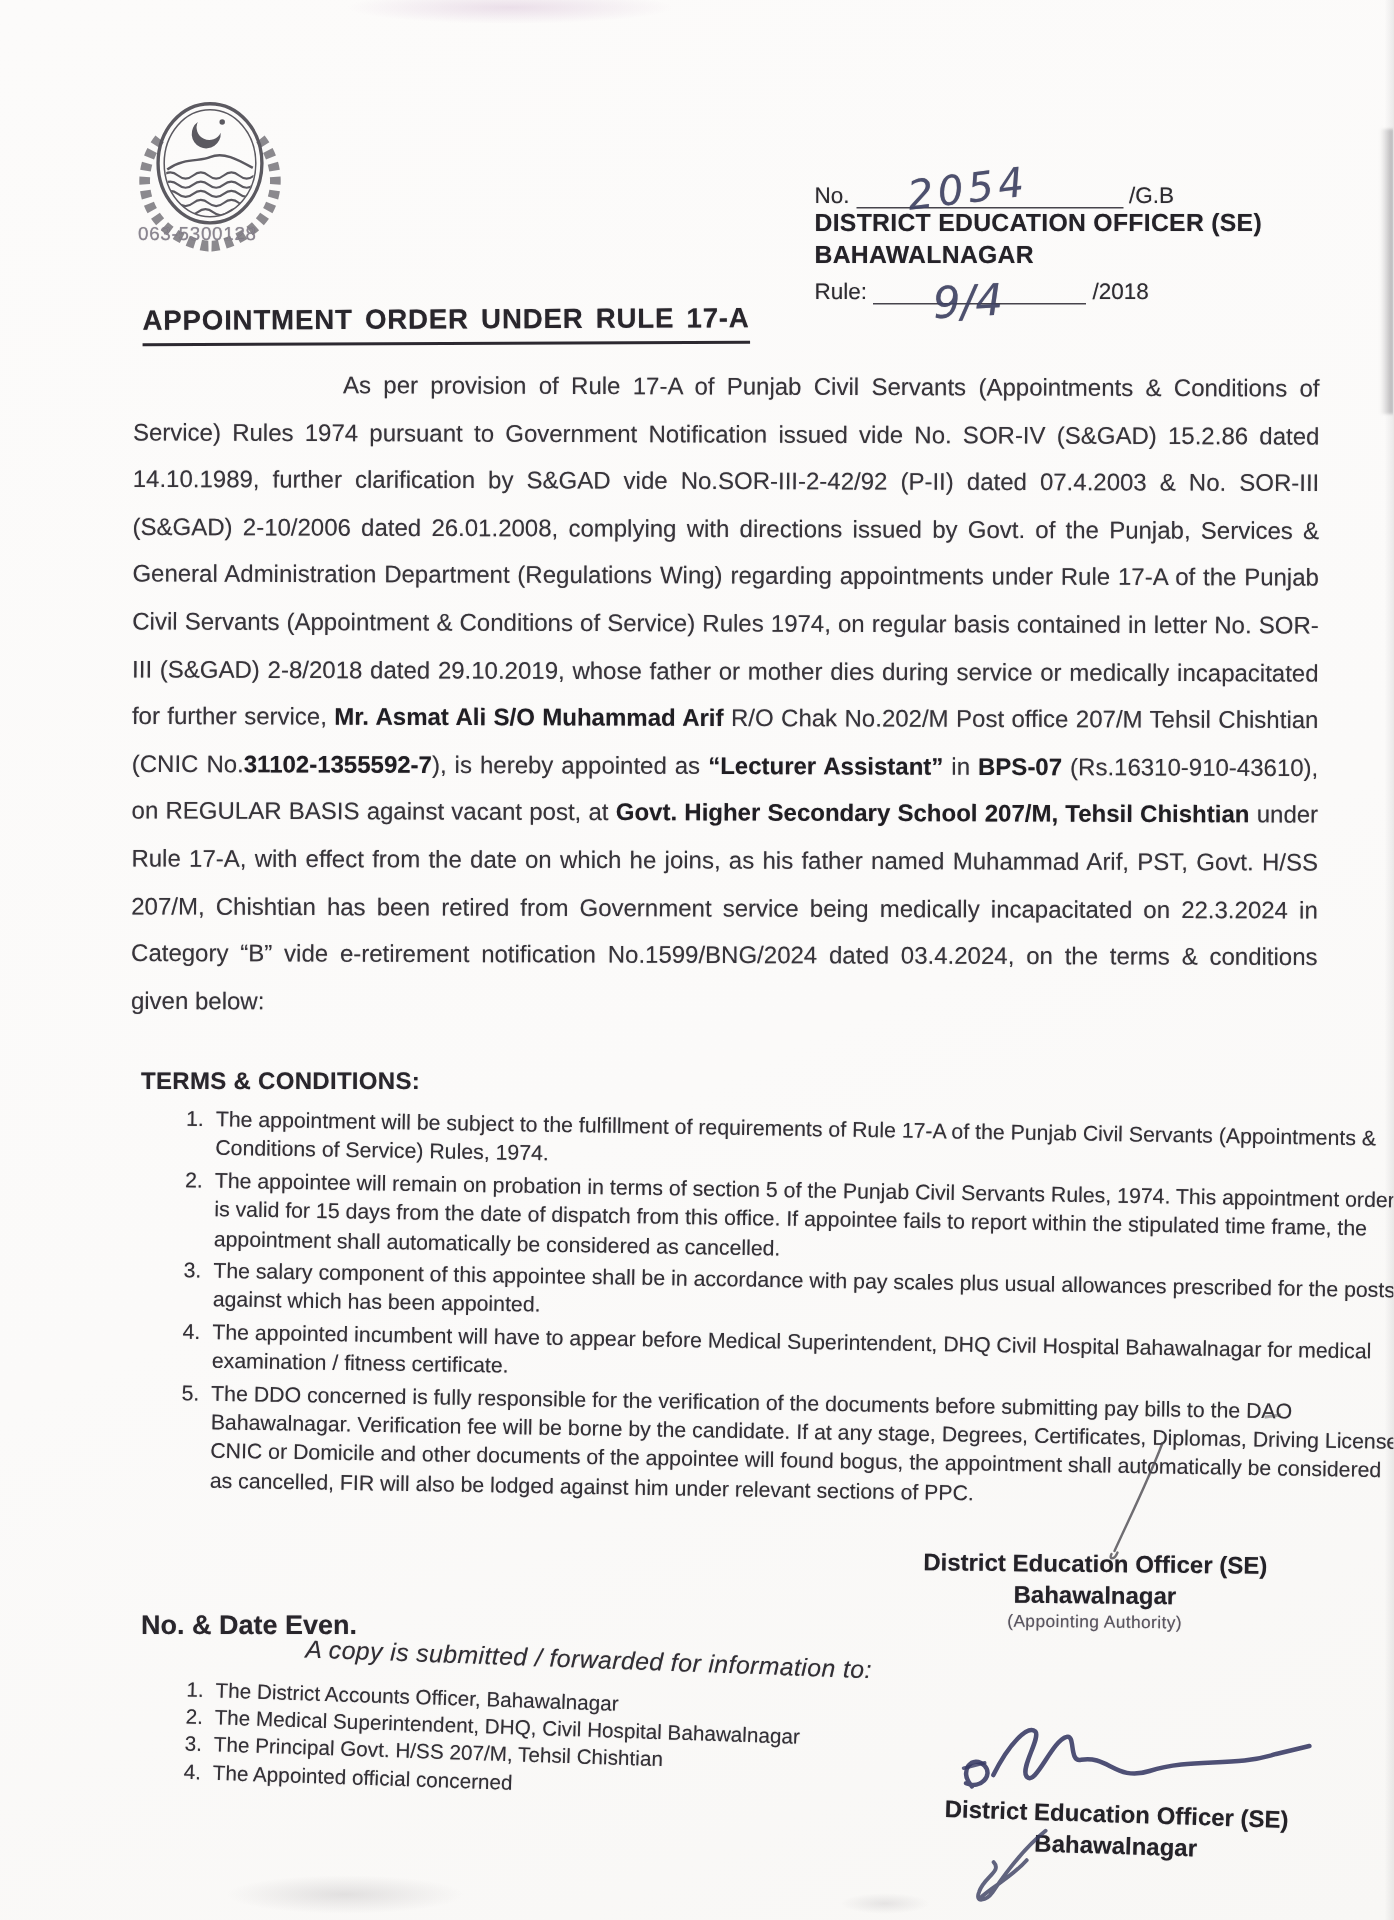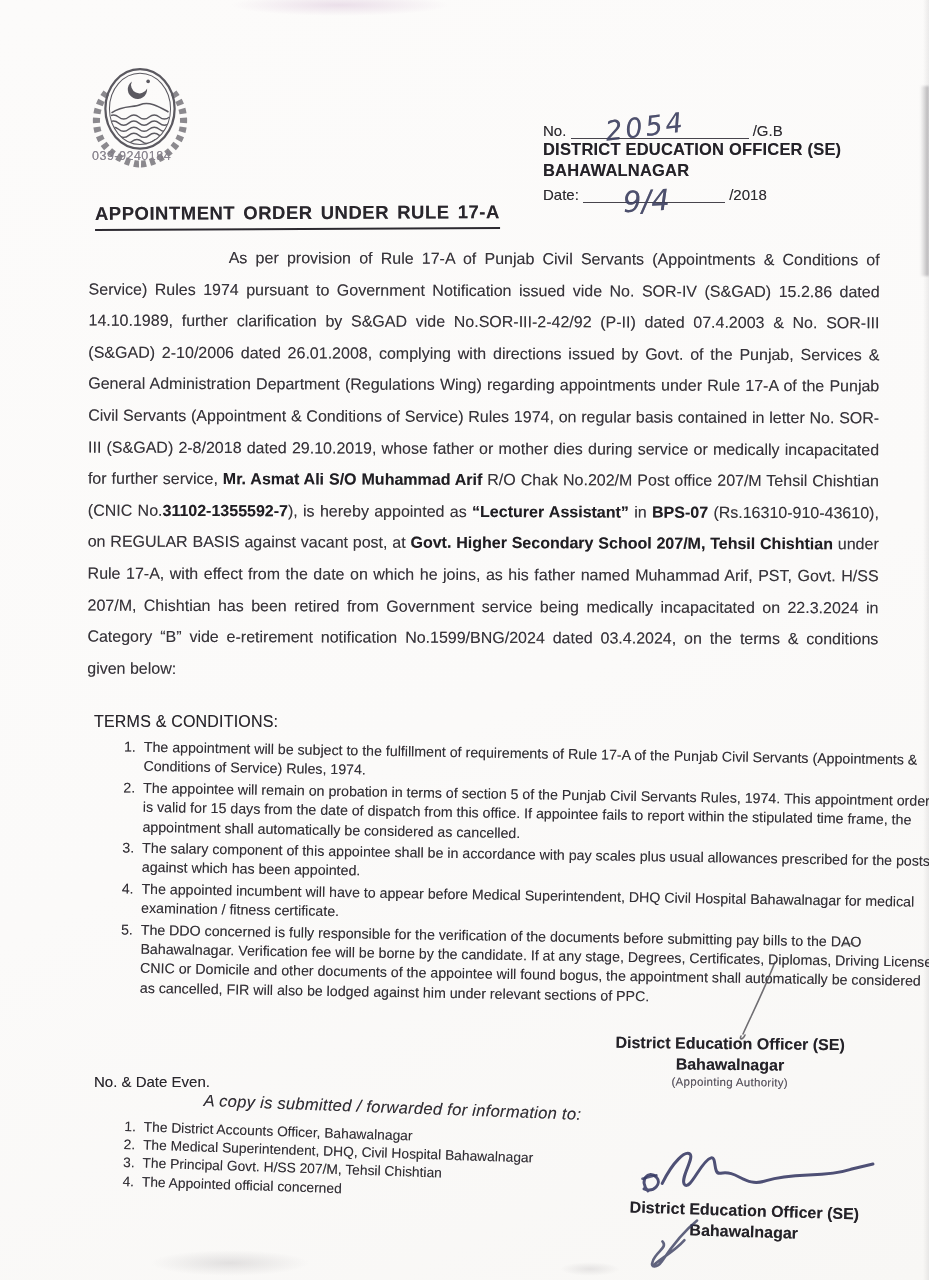--- a/index.html
+++ b/index.html
@@ -44,38 +44,38 @@
 
   .title{ position:absolute; left:95px; top:202px; margin:0; font-size:18.5px; font-weight:bold;
     letter-spacing:.5px; word-spacing:2.5px; color:#29262c;
     border-bottom:2.6px solid #2c2930; padding-bottom:4px; transform:rotate(-.25deg); }
 
   
   .body-par{ position:absolute; left:88px; top:243px; width:791px; margin:0;
     font-size:16px; line-height:31.6px; text-align:justify; text-indent:140px;
     color:#37343a; transform:rotate(.2deg); }
 
-  .terms-h{ position:absolute; left:94px; top:713px; margin:0; font-size:16px; font-weight:normal;
+  .terms-h{ position:absolute; left:94px; top:713px; margin:0; font-size:16px; font-weight:bold;
     letter-spacing:.2px; color:#29262c; }
   .terms{ position:absolute; left:94px; top:737px; width:802px; margin:0; padding-left:46px;
     font-size:14.2px; line-height:19.4px; color:#333036; transform:rotate(.95deg);
     transform-origin:left top; }
   .terms li{ margin-bottom:2px; padding-left:4px; }
 
   .pen-slash{ position:absolute; left:733px; top:956px; }
   .tiny-dash{ position:absolute; left:843px; top:943px; width:11px; height:2px;
     background:rgba(70,68,74,.45); transform:rotate(-8deg); }
 
   
   .sig-top{ position:absolute; left:568px; top:1033px; width:324px; text-align:center;
     transform:rotate(.6deg); }
   .sig-line{ font-weight:bold; font-size:16px; line-height:21px; color:#242228; }
   .sig-sub{ font-size:11.5px; color:#5a5560; letter-spacing:.3px; margin-top:1px; }
 
-  .no-date{ position:absolute; left:94px; top:1073px; font-weight:normal; font-size:15px; color:#29262c; }
+  .no-date{ position:absolute; left:94px; top:1073px; font-weight:bold; font-size:18px; color:#29262c; }
   .copy-line{ position:absolute; left:204px; top:1091px; font-size:16.5px; font-style:italic;
     color:#312e34; transform:rotate(2.1deg); transform-origin:left top; letter-spacing:.3px; }
   .copy-list{ position:absolute; left:96px; top:1117px; width:560px; margin:0; padding-left:44px;
     font-size:13.8px; line-height:18.2px; color:#333036; transform:rotate(1.9deg);
     transform-origin:left top; }
   .copy-list li{ padding-left:4px; }
 
   .sig-bottom{ position:absolute; left:578px; top:1142px; width:334px; text-align:center;
     transform:rotate(1.8deg); }
   .sig-scribble{ display:block; margin:0 auto -8px 44px; }
@@ -109,34 +109,34 @@
         <g clip-path="url(#waveclip)" stroke-width="1.4">
           <path d="M24 56 q5 -4 10 0 t10 0 t10 0 t10 0 t10 0 t10 0"></path>
           <path d="M24 62 q5 -4 10 0 t10 0 t10 0 t10 0 t10 0 t10 0"></path>
           <path d="M24 68 q5 -4 10 0 t10 0 t10 0 t10 0 t10 0 t10 0"></path>
           <path d="M24 74 q5 -4 10 0 t10 0 t10 0 t10 0 t10 0 t10 0"></path>
           <path d="M27 80 q5 -4 10 0 t10 0 t10 0 t10 0 t10 0"></path>
         </g>
       </g>
     </svg>
   </div>
-  <div class="phone soft">039-9240184</div>
+  <div class="phone soft">063-5300128</div>
 
   <div class="ref-block">
     <div class="ref-line soft">
       <span>No.</span>
       <span class="u-slot u-no">
         <span class="handwriting hw-no">2054</span>
       </span>
       <span>/G.B</span>
     </div>
     <div class="office-line soft">DISTRICT EDUCATION OFFICER (SE)</div>
     <div class="office-line soft">BAHAWALNAGAR</div>
     <div class="ref-line dated-row soft">
-      <span>Date:</span>
+      <span>Rule:</span>
       <span class="u-slot u-dated">
         <span class="handwriting hw-date">9/4</span>
       </span>
       <span>/2018</span>
     </div>
   </div>
 
   <h1 class="title soft">APPOINTMENT ORDER UNDER RULE 17-A</h1>
 
   <p class="body-par soft"><span>As per provision of Rule 17-A of Punjab Civil Servants (Appointments &amp; Conditions of Service) Rules 1974 pursuant to Government Notification issued vide No. SOR-IV (S&amp;GAD) 15.2.86 dated 14.10.1989, further clarification by S&amp;GAD vide No.SOR-III-2-42/92 (P-II) dated 07.4.2003 &amp; No. SOR-III (S&amp;GAD) 2-10/2006 dated 26.01.2008, complying with directions issued by Govt. of the Punjab, Services &amp; General Administration Department (Regulations Wing) regarding appointments under Rule 17-A of the Punjab Civil Servants (Appointment &amp; Conditions of Service) Rules 1974, on regular basis contained in letter No. SOR-III (S&amp;GAD) 2-8/2018 dated 29.10.2019, whose father or mother dies during service or medically incapacitated for further service, </span><strong>Mr. Asmat Ali S/O Muhammad Arif</strong><span> R/O Chak No.202/M Post office 207/M Tehsil Chishtian (CNIC No.</span><strong>31102-1355592-7</strong><span>), is hereby appointed as </span><strong>“Lecturer Assistant”</strong><span> in </span><strong>BPS-07</strong><span> (Rs.16310-910-43610), on REGULAR BASIS against vacant post, at </span><strong>Govt. Higher Secondary School 207/M, Tehsil Chishtian</strong><span> under Rule 17-A, with effect from the date on which he joins, as his father named Muhammad Arif, PST, Govt. H/SS 207/M, Chishtian has been retired from Government service being medically incapacitated on 22.3.2024 in Category “B” vide e-retirement notification No.1599/BNG/2024 dated 03.4.2024, on the terms &amp; conditions given below:</span></p>

